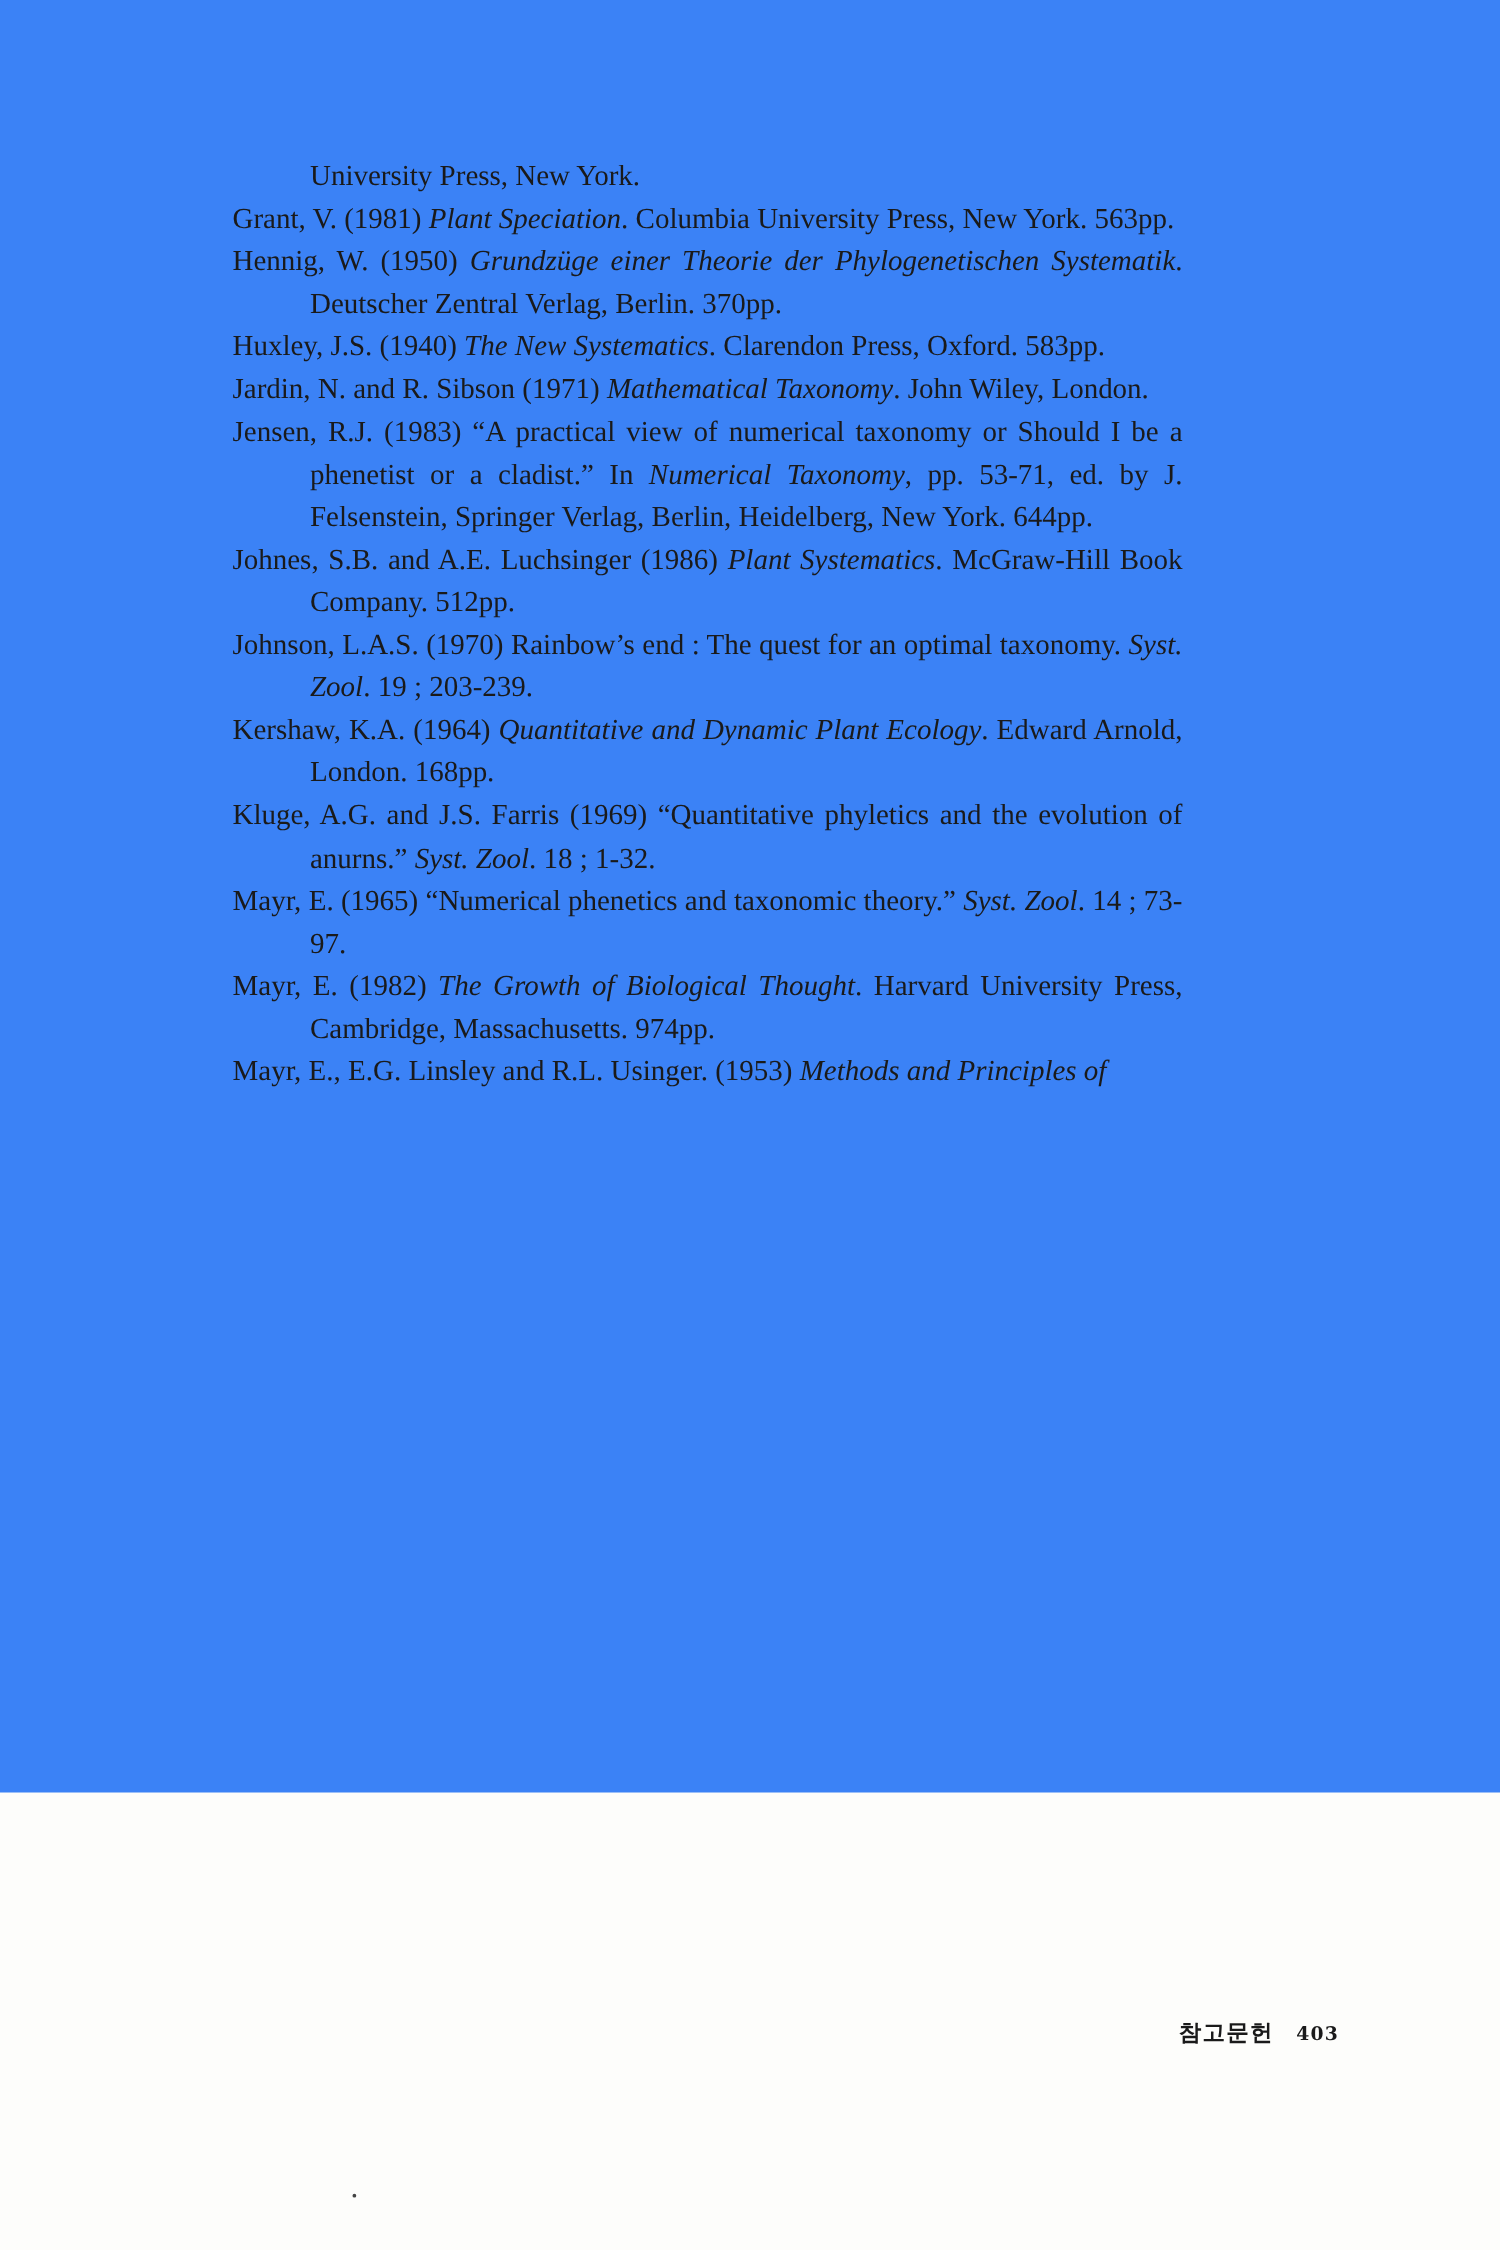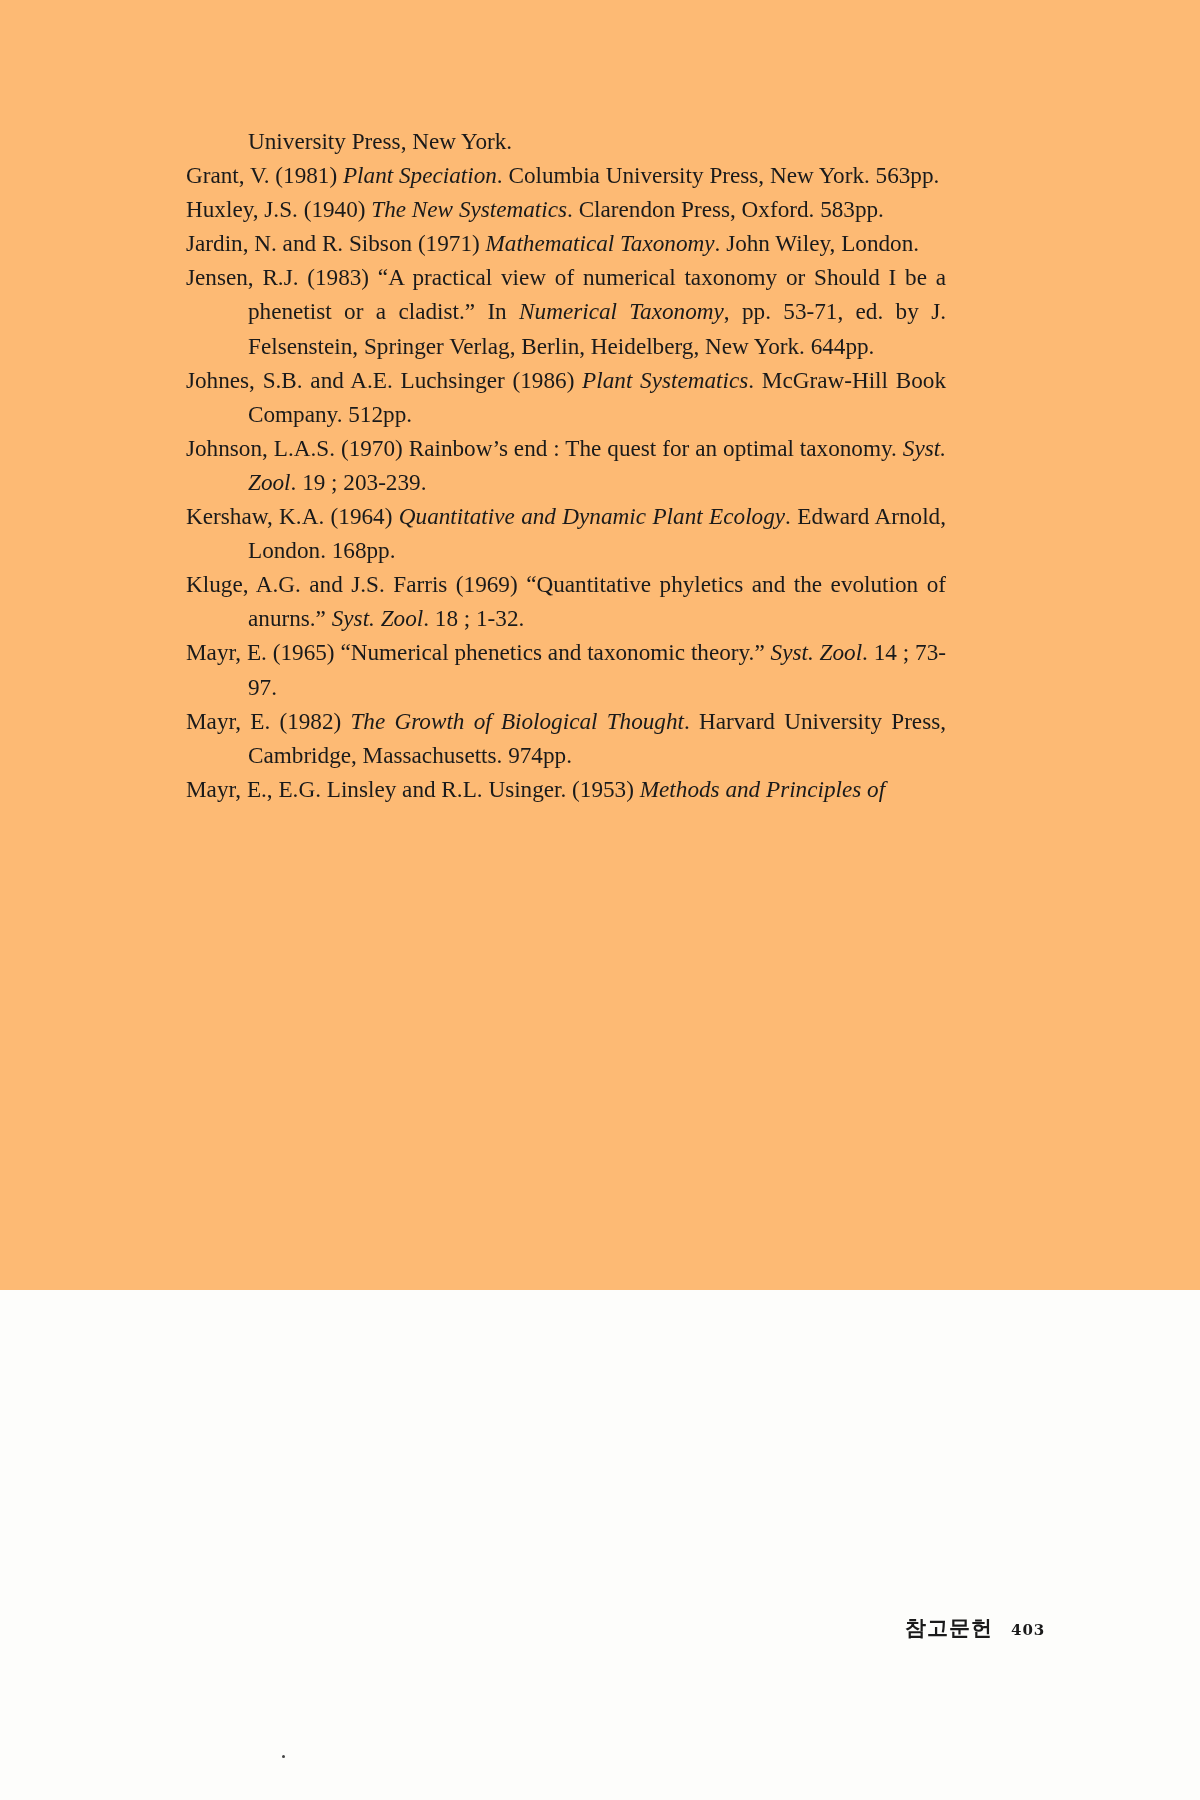--- a/index.html
+++ b/index.html
@@ -11,22 +11,22 @@
     width: 1200px;
     height: 1800px;
     position: relative;
     overflow: hidden;
     font-family: "Liberation Serif", "DejaVu Serif", serif;
     color: #1a1a1a;
   }
   .page {
     position: absolute;
     left: 0; top: 0;
-    width: 1200px; height: 1290px;
-    background: #fdba74;
+    width: 1200px; height: 1434px;
+    background: #3b82f6;
   }
   .refs {
     position: absolute;
     left: 186px;
     top: 124px;
     width: 760px;
     margin: 0;
     padding: 0;
     list-style: none;
   }
@@ -48,22 +48,23 @@
     left: 905px;
     top: 1614px;
     font-size: 22px;
     display: flex;
     align-items: baseline;
     gap: 18px;
   }
   .footer .section {
     font-family: "DejaVu Sans", sans-serif;
     font-weight: bold;
-    font-size: 21px;
+    font-size: 18px;
     letter-spacing: 1px;
+    margin-left: 38px;
   }
   .footer .pagenum {
     font-family: "DejaVu Serif", serif;
     font-weight: bold;
     font-size: 15px;
     letter-spacing: 1px;
   }
   .speck {
     position: absolute;
     left: 282px;
@@ -73,20 +74,21 @@
     border-radius: 50%;
   }
 </style>
 </head>
 <body>
 
 <div class="page">
   <div class="refs" id="refs">
       <p class="ref cont"><span>University Press, New York.</span></p>
       <p class="ref"><span>Grant, V. (1981) </span><i>Plant Speciation</i><span>. Columbia University Press, New York. 563pp.</span></p>
+      <p class="ref"><span>Hennig, W. (1950) </span><i>Grundzüge einer Theorie der Phylogenetischen Systematik</i><span>. Deutscher Zentral Verlag, Berlin. 370pp.</span></p>
       <p class="ref"><span>Huxley, J.S. (1940) </span><i>The New Systematics</i><span>. Clarendon Press, Oxford. 583pp.</span></p>
       <p class="ref"><span>Jardin, N. and R. Sibson (1971) </span><i>Mathematical Taxonomy</i><span>. John Wiley, London.</span></p>
       <p class="ref"><span>Jensen, R.J. (1983) “A practical view of numerical taxonomy or Should I be a phenetist or a cladist.” In </span><i>Numerical Taxonomy</i><span>, pp. 53-71, ed. by J. Felsenstein, Springer Verlag, Berlin, Heidelberg, New York. 644pp.</span></p>
       <p class="ref"><span>Johnes, S.B. and A.E. Luchsinger (1986) </span><i>Plant Systematics</i><span>. McGraw-Hill Book Company. 512pp.</span></p>
       <p class="ref"><span>Johnson, L.A.S. (1970) Rainbow’s end : The quest for an optimal taxonomy. </span><i>Syst. Zool</i><span>. 19 ; 203-239.</span></p>
       <p class="ref"><span>Kershaw, K.A. (1964) </span><i>Quantitative and Dynamic Plant Ecology</i><span>. Edward Arnold, London. 168pp.</span></p>
       <p class="ref"><span>Kluge, A.G. and J.S. Farris (1969) “Quantitative phyletics and the evolution of anurns.” </span><i>Syst. Zool</i><span>. 18 ; 1-32.</span></p>
       <p class="ref"><span>Mayr, E. (1965) “Numerical phenetics and taxonomic theory.” </span><i>Syst. Zool</i><span>. 14 ; 73-97.</span></p>
       <p class="ref"><span>Mayr, E. (1982) </span><i>The Growth of Biological Thought</i><span>. Harvard University Press, Cambridge, Massachusetts. 974pp.</span></p>
       <p class="ref"><span>Mayr, E., E.G. Linsley and R.L. Usinger. (1953) </span><i>Methods and Principles of</i></p>

